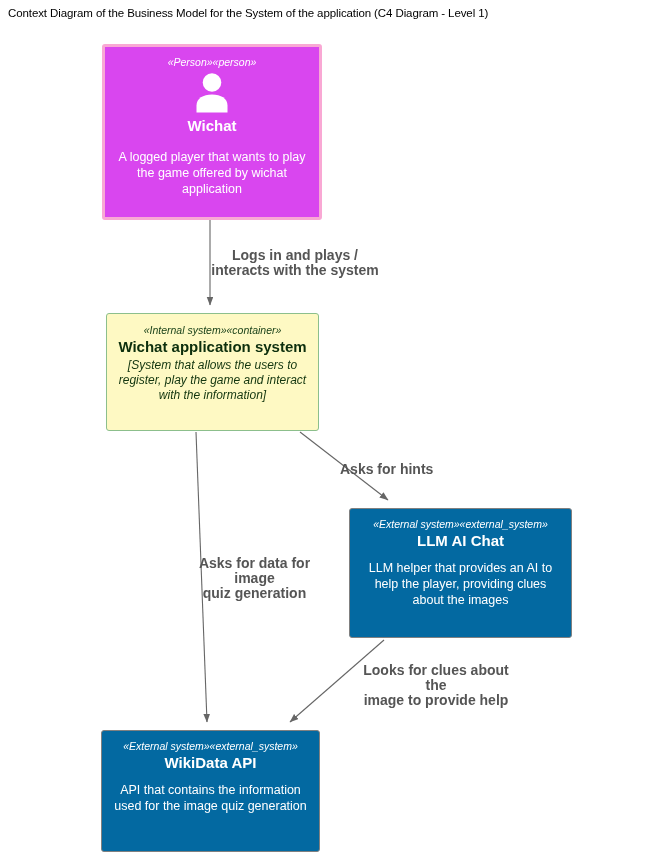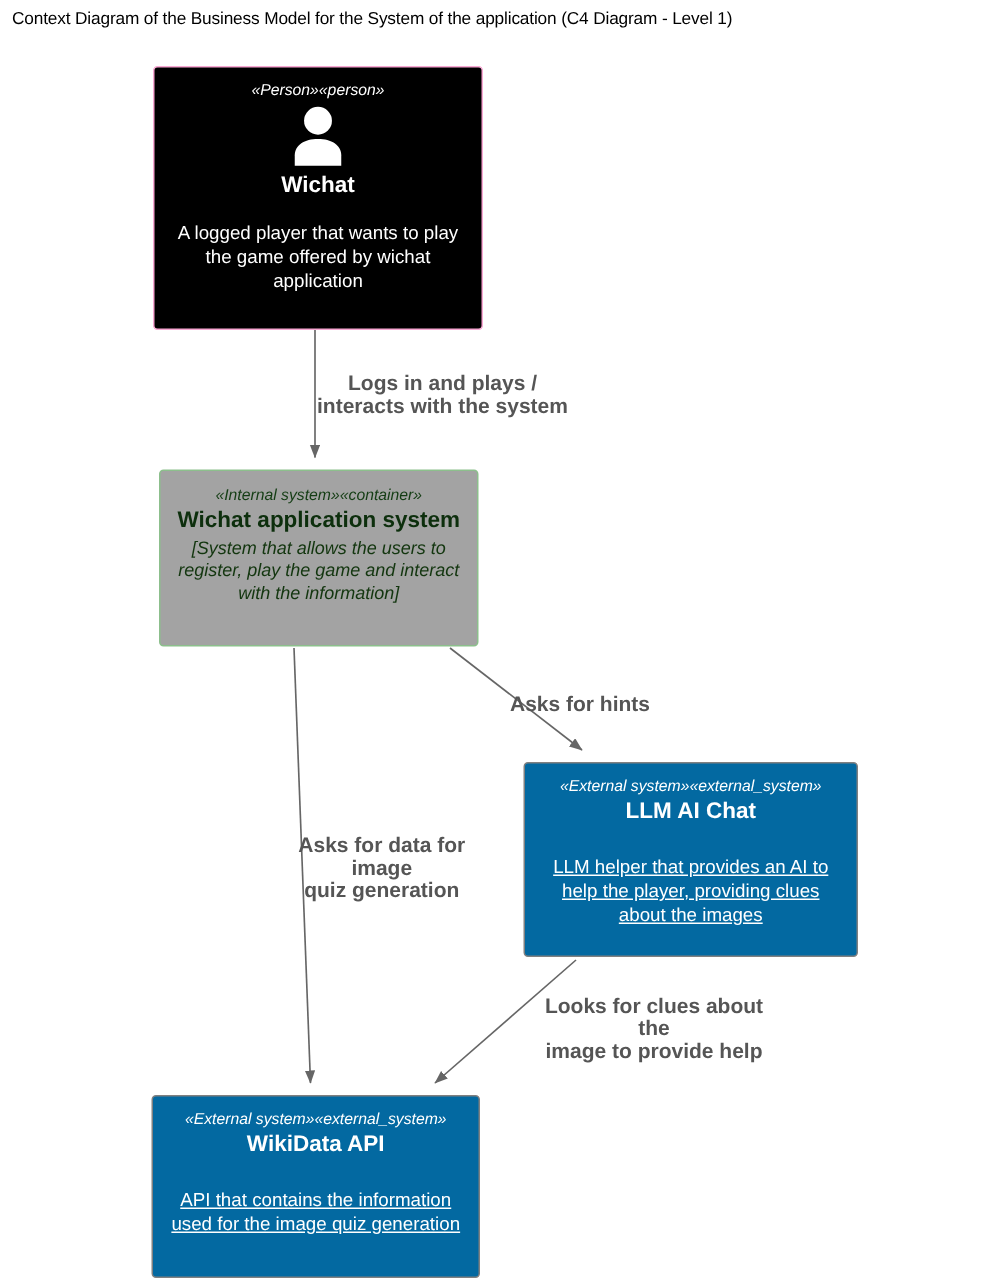--- a/index.html
+++ b/index.html
@@ -52,56 +52,56 @@
     line-height: 19px;
     display: block;
   }
   .node .node-desc {
     font-size: 12.5px;
     line-height: 16px;
     display: block;
   }
   
   .node--person {
-    background: #000000;
-    border: 1px solid #f9a8d4;
+    background: #d946ef;
+    border: 3px solid #f9a8d4;
     color: #ffffff;
   }
   .node--person .node-title { margin-top: 1px; }
   .node--person .node-desc { margin-top: 14px; }
   
   .person-icon {
     width: 44px;
     height: 44px;
     margin: 2px auto 0 auto;
     display: block;
   }
   
   .node--internal {
-    background: #a3a3a3;
+    background: #fef9c3;
     border: 1px solid #8cbf8c;
     color: #0d3d0d;
     padding-top: 9px;
   }
   .node--internal .stereotype { color: #143d14; }
   .node--internal .node-title { color: #0d2f0d; }
   .node--internal .node-desc {
     font-style: italic;
     font-size: 12px;
     line-height: 15px;
     color: #13360f;
     margin-top: 2px;
   }
   
   .node--external {
     background: #0369a1;
     border: 1px solid #808080;
     color: #ffffff;
   }
-  .node--external .node-desc { margin-top: 20px; text-decoration: underline; }
+  .node--external .node-desc { margin-top: 10px; }
 
   
   #edges-layer {
     position: absolute;
     left: 0; top: 0;
     width: 663px;
     height: 857px;
     pointer-events: none;
   }
   .edge-label {

